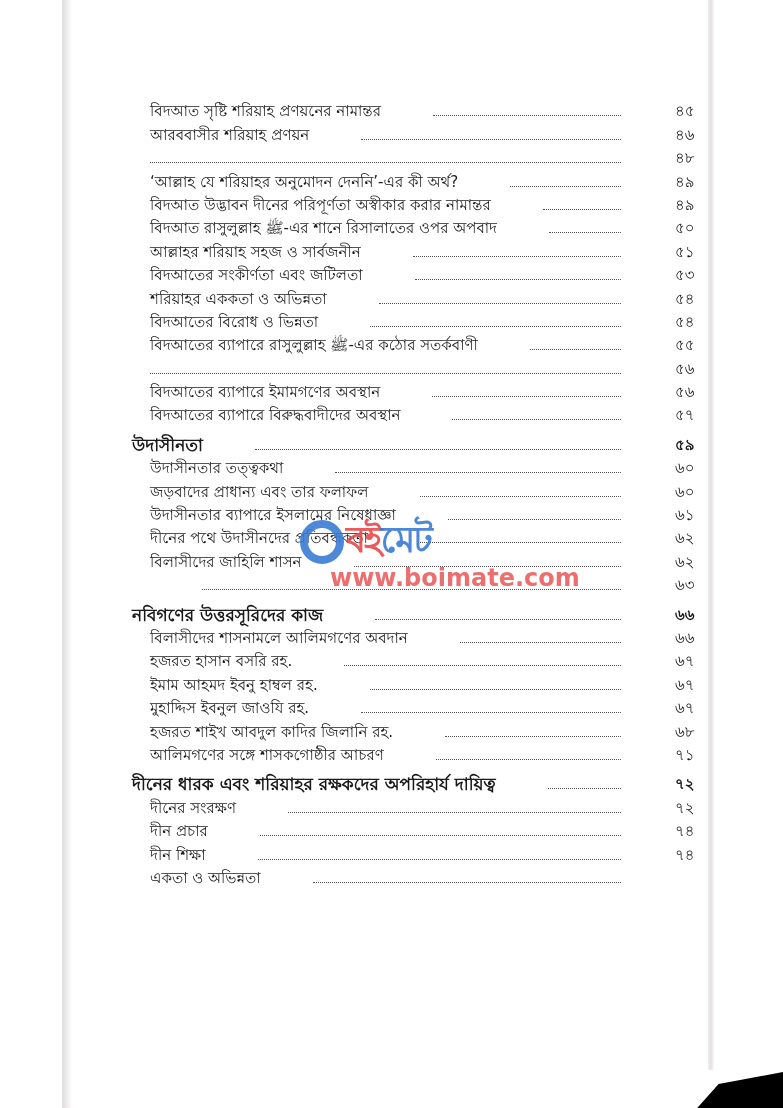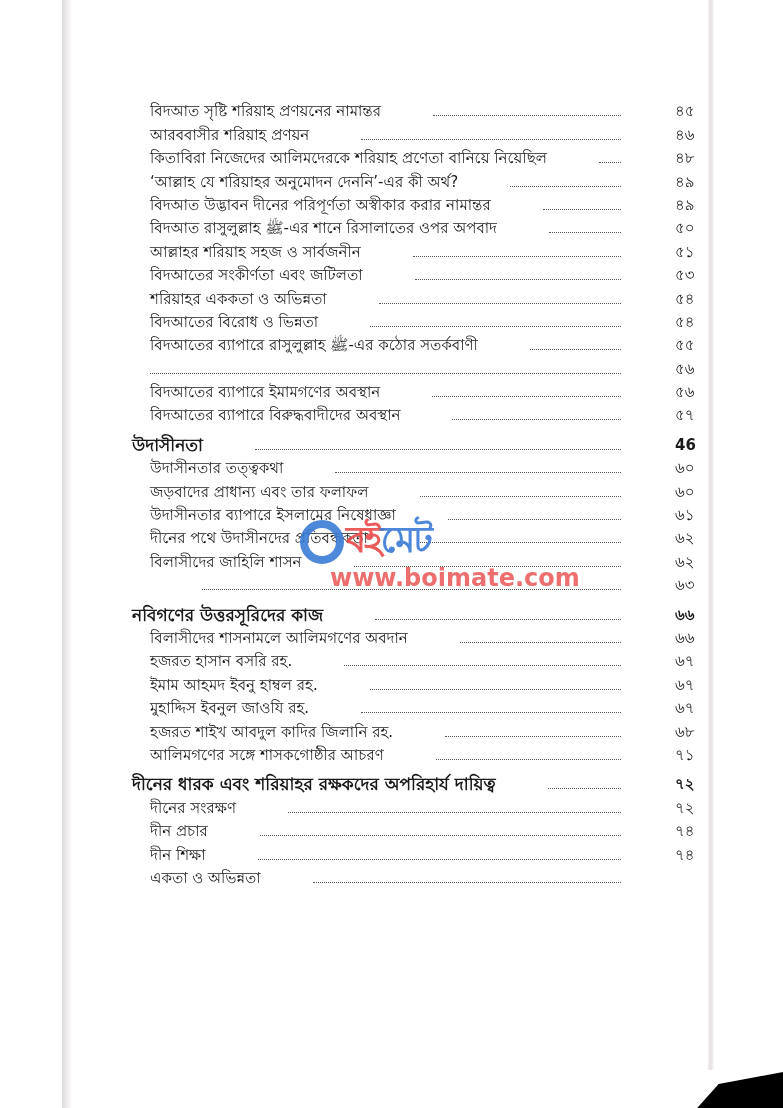--- a/index.html
+++ b/index.html
@@ -72,21 +72,20 @@
       <span class="title">বিদআত সৃষ্টি শরিয়াহ প্রণয়নের নামান্তর</span>
       <span class="dots"></span>
       <span class="page-no">৪৫</span>
     </div>
     <div class="row">
       <span class="title">আরববাসীর শরিয়াহ প্রণয়ন</span>
       <span class="dots"></span>
       <span class="page-no">৪৬</span>
     </div>
     <div class="row">
-      <span class="title">কিতাবিরা নিজেদের আলিমদেরকে শরিয়াহ প্রণেতা বানিয়ে নিয়েছিল</span>
       <span class="dots"></span>
       <span class="page-no">৪৮</span>
     </div>
     <div class="row">
       <span class="title">‘আল্লাহ যে শরিয়াহর অনুমোদন দেননি’-এর কী অর্থ?</span>
       <span class="dots"></span>
       <span class="page-no">৪৯</span>
     </div>
     <div class="row">
       <span class="title">বিদআত উদ্ভাবন দীনের পরিপূর্ণতা অস্বীকার করার নামান্তর</span>
@@ -134,21 +133,21 @@
     </div>
     <div class="row">
       <span class="title">বিদআতের ব্যাপারে বিরুদ্ধবাদীদের অবস্থান</span>
       <span class="dots"></span>
       <span class="page-no">৫৭</span>
     </div>
     <div class="gap"></div>
     <div class="row section">
       <span class="title">উদাসীনতা</span>
       <span class="dots"></span>
-      <span class="page-no">46</span>
+      <span class="page-no">৫৯</span>
     </div>
     <div class="row">
       <span class="title">উদাসীনতার তত্ত্বকথা</span>
       <span class="dots"></span>
       <span class="page-no">৬০</span>
     </div>
     <div class="row">
       <span class="title">জড়বাদের প্রাধান্য এবং তার ফলাফল</span>
       <span class="dots"></span>
       <span class="page-no">৬০</span>

